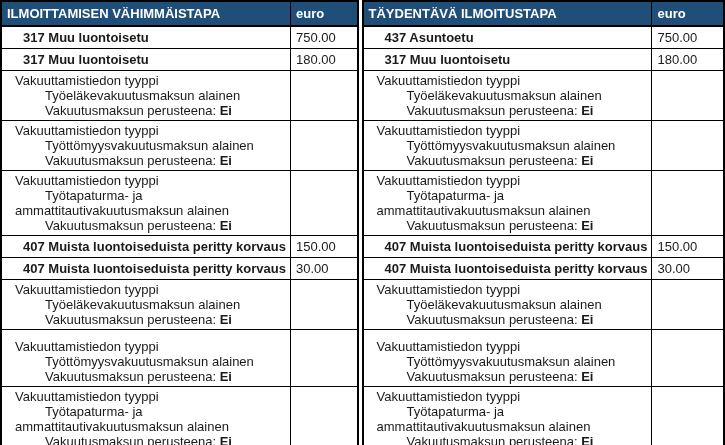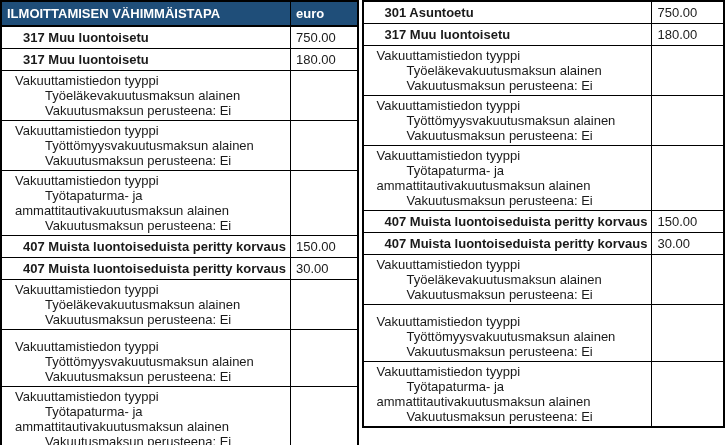--- a/index.html
+++ b/index.html
@@ -67,21 +67,21 @@
   tr.r-block4 { height: 64px; }
   tr.r-loose  { height: 57px; }
   td.block {
     vertical-align: top;
     padding: 2px 3px 2px 13px;
     line-height: 15px;
   }
   tr.r-loose td.block { padding-top: 9px; }
   .b-line { white-space: nowrap; }
   .b-line.indent { padding-left: 30px; }
-  .bold { font-weight: normal; }
+  .bold { font-weight: bold; }
   td.euro-empty { background: #ffffff; }
 </style>
 </head>
 <body>
 
 <div class="page">
 
   <table class="tbl tbl-left">
     <colgroup>
         <col class="c-label">
@@ -164,23 +164,27 @@
     </tr>
   </tbody>
     </table>
 
   <table class="tbl tbl-right">
     <colgroup>
         <col class="c-label">
         <col class="c-euro">
       </colgroup>
     <tbody>
-
-    <tr class="r-item">
-      <td class="item">301 Asuntoetu</td>
+        <tr class="r-header">
+      <th>TÄYDENTÄVÄ ILMOITUSTAPA</th>
+      <th>euro</th>
+    </tr>
+
+    <tr class="r-item">
+      <td class="item">437 Asuntoetu</td>
       <td class="euro">750.00</td>
     </tr>
     <tr class="r-item">
       <td class="item">317 Muu luontoisetu</td>
       <td class="euro">180.00</td>
     </tr>
 
     <tr class="r-block3">
       <td class="block">
         <div class="b-line">Vakuuttamistiedon tyyppi</div>

